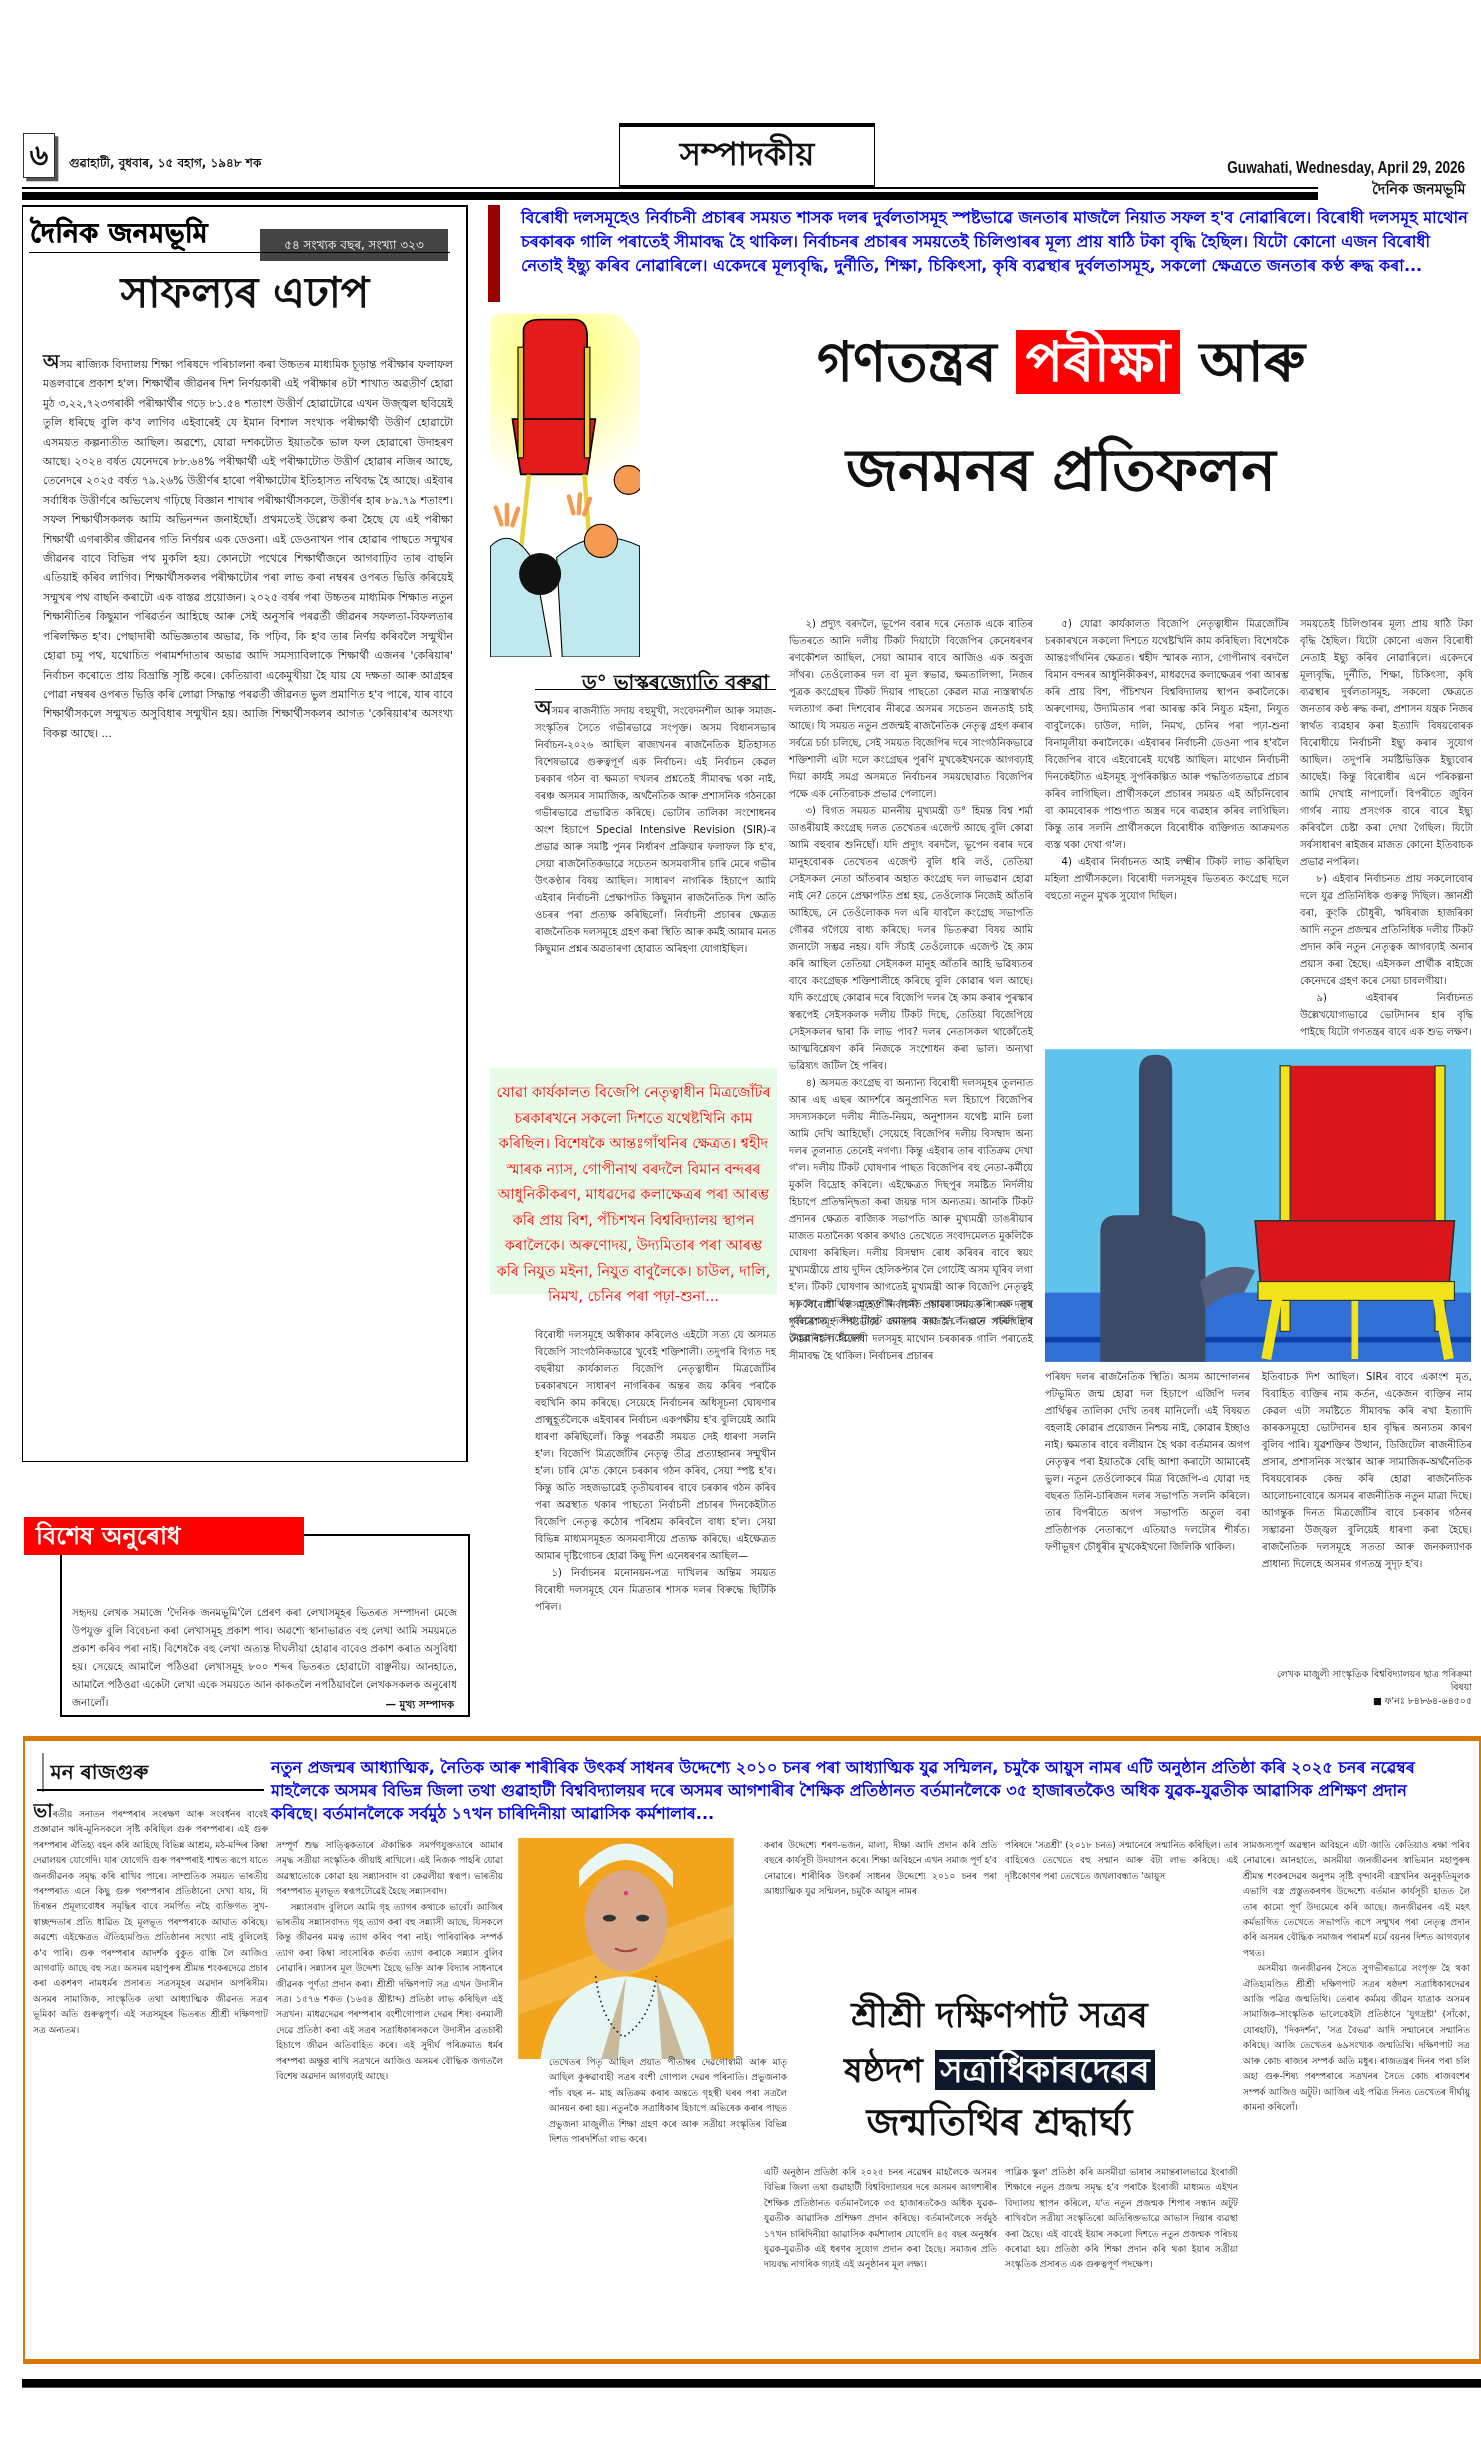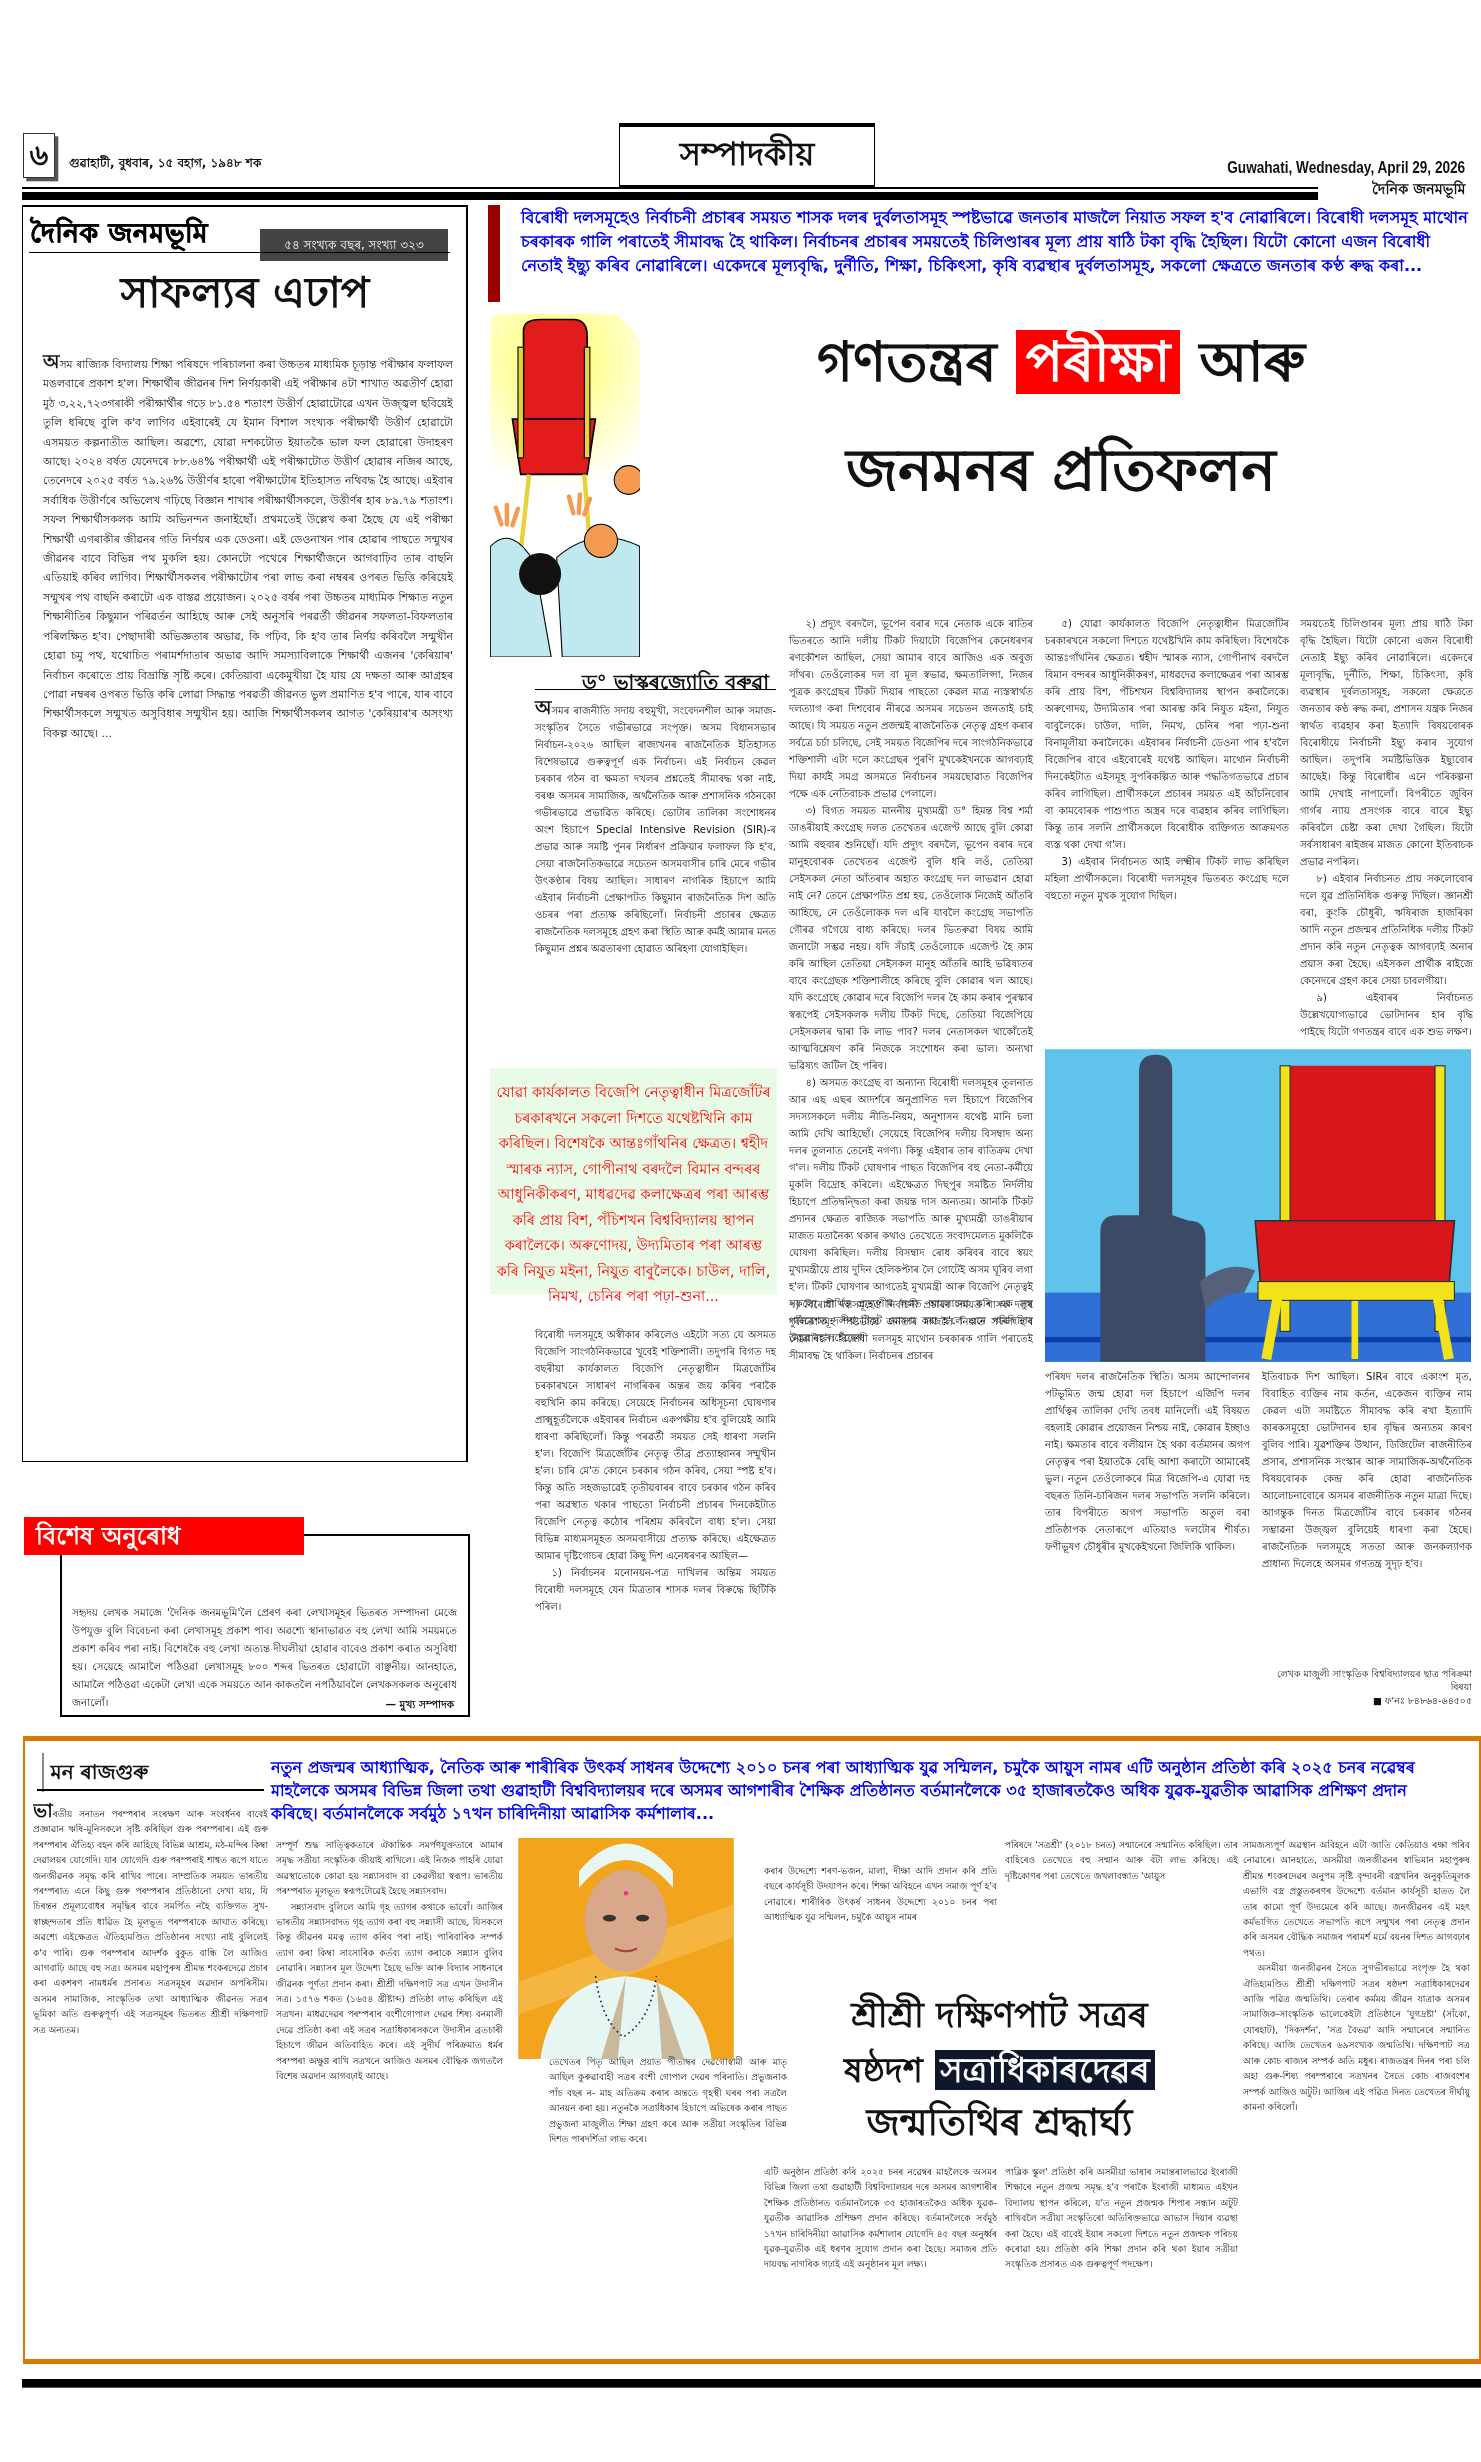--- a/index.html
+++ b/index.html
@@ -156,21 +156,21 @@
 </div>
 
 <div class="abs col col2">
   <p>২) প্ৰদ্যুৎ বৰদলৈ, ভূপেন বৰাৰ দৰে নেতাক একে ৰাতিৰ ভিতৰতে আনি দলীয় টিকট দিয়াটো বিজেপিৰ কেনেধৰণৰ ৰণকৌশল আছিল, সেয়া আমাৰ বাবে আজিও এক অবুজ সাঁথৰ। তেওঁলোকৰ দল বা মূল স্বভাৱ, ক্ষমতালিপ্সা, নিজৰ পুত্ৰক কংগ্ৰেছৰ টিকট দিয়াৰ পাছতো কেৱল মাত্ৰ ন্যস্তস্বাৰ্থত দলত্যাগ কৰা দিশবোৰ নীৰৱে অসমৰ সচেতন জনতাই চাই আছে। যি সময়ত নতুন প্ৰজন্মই ৰাজনৈতিক নেতৃত্ব গ্ৰহণ কৰাৰ সৰ্বত্ৰে চৰ্চা চলিছে, সেই সময়ত বিজেপিৰ দৰে সাংগঠনিকভাৱে শক্তিশালী এটা দলে কংগ্ৰেছৰ পুৰণি মুখকেইখনকে আগবঢ়াই দিয়া কাৰ্যই সমগ্ৰ অসমতে নিৰ্বাচনৰ সময়ছোৱাত বিজেপিৰ পক্ষে এক নেতিবাচক প্ৰভাৱ পেলালে।</p>
   <p>৩) বিগত সময়ত মাননীয় মুখ্যমন্ত্ৰী ড° হিমন্ত বিশ্ব শৰ্মা ডাঙৰীয়াই কংগ্ৰেছ দলত তেখেতৰ এজেণ্ট আছে বুলি কোৱা আমি বহুবাৰ শুনিছোঁ। যদি প্ৰদ্যুৎ বৰদলৈ, ভূপেন বৰাৰ দৰে মানুহবোৰক তেখেতৰ এজেণ্ট বুলি ধৰি লওঁ, তেতিয়া সেইসকল নেতা আঁতৰাৰ অহাত কংগ্ৰেছ দল লাভৱান হোৱা নাই নে? তেনে প্ৰেক্ষাপটত প্ৰশ্ন হয়, তেওঁলোক নিজেই আঁতৰি আহিছে, নে তেওঁলোকক দল এৰি যাবলৈ কংগ্ৰেছ সভাপতি গৌৰৱ গগৈয়ে বাধ্য কৰিছে। দলৰ ভিতৰুৱা বিষয় আমি জনাটো সম্ভৱ নহয়। যদি সঁচাই তেওঁলোকে এজেণ্ট হৈ কাম কৰি আছিল তেতিয়া সেইসকল মানুহ আঁতৰি আহি ভৱিষ্যতৰ বাবে কংগ্ৰেছক শক্তিশালীহে কৰিছে বুলি কোৱাৰ থল আছে। যদি কংগ্ৰেছে কোৱাৰ দৰে বিজেপি দলৰ হৈ কাম কৰাৰ পুৰস্কাৰ স্বৰূপেই সেইসকলক দলীয় টিকট দিছে, তেতিয়া বিজেপিয়ে সেইসকলৰ দ্বাৰা কি লাভ পাব? দলৰ নেতাসকল থাকোঁতেই আত্মবিশ্লেষণ কৰি নিজকে সংশোধন কৰা ভাল। অন্যথা ভৱিষ্যৎ জটিল হৈ পৰিব।</p>
   <p>৪) অসমত কংগ্ৰেছ বা অন্যান্য বিৰোধী দলসমূহৰ তুলনাত আৰ এছ এছৰ আদৰ্শৰে অনুপ্ৰাণিত দল হিচাপে বিজেপিৰ সদস্যসকলে দলীয় নীতি-নিয়ম, অনুশাসন যথেষ্ট মানি চলা আমি দেখি আহিছোঁ। সেয়েহে বিজেপিৰ দলীয় বিসম্বাদ অন্য দলৰ তুলনাত তেনেই নগণ্য। কিন্তু এইবাৰ তাৰ ব্যতিক্ৰম দেখা গ'ল। দলীয় টিকট ঘোষণাৰ পাছত বিজেপিৰ বহু নেতা-কৰ্মীয়ে মুকলি বিদ্ৰোহ কৰিলে। এইক্ষেত্ৰত দিছপুৰ সমষ্টিত নিৰ্দলীয় হিচাপে প্ৰতিদ্বন্দ্বিতা কৰা জয়ন্ত দাস অন্যতম। আনকি টিকট প্ৰদানৰ ক্ষেত্ৰত ৰাজ্যিক সভাপতি আৰু মুখ্যমন্ত্ৰী ডাঙৰীয়াৰ মাজত মতানৈক্য থকাৰ কথাও তেখেতে সংবাদমেলত মুকলিকৈ ঘোষণা কৰিছিল। দলীয় বিসম্বাদ ৰোধ কৰিবৰ বাবে স্বয়ং মুখ্যমন্ত্ৰীয়ে প্ৰায় দুদিন হেলিকপ্টাৰ লৈ গোটেই অসম ঘূৰিব লগা হ'ল। টিকট ঘোষণাৰ আগতেই মুখ্যমন্ত্ৰী আৰু বিজেপি নেতৃত্বই সকলো প্ৰাৰ্থিত্ব প্ৰত্যাশীৰ লগত আলোচনা কৰি এক সুস্থ পৰিৱেশত দলীয় টিকট ঘোষণা কৰা হ'লে এনে পৰিস্থিতিৰ উদ্ভৱ নহ'লহেঁতেন।</p>
 </div>
 
 <div class="abs col col3" style="height:432px;overflow:hidden;">
   <p>৫) যোৱা কাৰ্যকালত বিজেপি নেতৃত্বাধীন মিত্ৰজোঁটৰ চৰকাৰখনে সকলো দিশতে যথেষ্টখিনি কাম কৰিছিল। বিশেষকৈ আন্তঃগাঁথনিৰ ক্ষেত্ৰত। শ্বহীদ স্মাৰক ন্যাস, গোপীনাথ বৰদলৈ বিমান বন্দৰৰ আধুনিকীকৰণ, মাধৱদেৱ কলাক্ষেত্ৰৰ পৰা আৰম্ভ কৰি প্ৰায় বিশ, পঁচিশখন বিশ্ববিদ্যালয় স্থাপন কৰালৈকে। অৰুণোদয়, উদ্যমিতাৰ পৰা আৰম্ভ কৰি নিযুত মইনা, নিযুত বাবুলৈকে। চাউল, দালি, নিমখ, চেনিৰ পৰা পঢ়া-শুনা বিনামূলীয়া কৰালৈকে। এইবাৰৰ নিৰ্বাচনী ডেওনা পাৰ হ'বলৈ বিজেপিৰ বাবে এইবোৰেই যথেষ্ট আছিল। মাথোন নিৰ্বাচনী দিনকেইটাত এইসমূহ সুপৰিকল্পিত আৰু পদ্ধতিগতভাৱে প্ৰচাৰ কৰিব লাগিছিল। প্ৰাৰ্থীসকলে প্ৰচাৰৰ সময়ত এই আঁচনিবোৰ বা কামবোৰক পাশুপাত অস্ত্ৰৰ দৰে ব্যৱহাৰ কৰিব লাগিছিল। কিন্তু তাৰ সলনি প্ৰাৰ্থীসকলে বিৰোধীক ব্যক্তিগত আক্ৰমণত ব্যস্ত থকা দেখা গ'ল।</p>
-  <p>3) এইবাৰ নিৰ্বাচনত আই লক্ষ্মীৰ টিকট লাভ কৰিছিল মহিলা প্ৰাৰ্থীসকলে। বিৰোধী দলসমূহৰ ভিতৰত কংগ্ৰেছ দলে বহুতো নতুন মুখক সুযোগ দিছিল।</p>
+  <p>4) এইবাৰ নিৰ্বাচনত আই লক্ষ্মীৰ টিকট লাভ কৰিছিল মহিলা প্ৰাৰ্থীসকলে। বিৰোধী দলসমূহৰ ভিতৰত কংগ্ৰেছ দলে বহুতো নতুন মুখক সুযোগ দিছিল।</p>
 </div>
 
 <div class="abs col col4" style="height:432px;overflow:hidden;">
   <p class="noind">সময়তেই চিলিণ্ডাৰৰ মূল্য প্ৰায় ষাঠি টকা বৃদ্ধি হৈছিল। যিটো কোনো এজন বিৰোধী নেতাই ইছ্যু কৰিব নোৱাৰিলে। একেদৰে মূল্যবৃদ্ধি, দুৰ্নীতি, শিক্ষা, চিকিৎসা, কৃষি ব্যৱস্থাৰ দুৰ্বলতাসমূহ, সকলো ক্ষেত্ৰতে জনতাৰ কণ্ঠ ৰুদ্ধ কৰা, প্ৰশাসন যন্ত্ৰক নিজৰ স্বাৰ্থত ব্যৱহাৰ কৰা ইত্যাদি বিষয়বোৰক বিৰোধীয়ে নিৰ্বাচনী ইছ্যু কৰাৰ সুযোগ আছিল। তদুপৰি সমষ্টিভিত্তিক ইছ্যুবোৰ আছেই। কিন্তু বিৰোধীৰ এনে পৰিকল্পনা আমি দেখাই নাপালোঁ। বিপৰীতে জুবিন গাৰ্গৰ ন্যায় প্ৰসংগক বাৰে বাৰে ইছ্যু কৰিবলৈ চেষ্টা কৰা দেখা গৈছিল। যিটো সৰ্বসাধাৰণ ৰাইজৰ মাজত কোনো ইতিবাচক প্ৰভাৱ নপৰিল।</p>
   <p>৮) এইবাৰ নিৰ্বাচনত প্ৰায় সকলোবোৰ দলে যুৱ প্ৰতিনিধিক গুৰুত্ব দিছিল। জ্ঞানশ্ৰী বৰা, কুংকি চৌধুৰী, ঋষিৰাজ হাজৰিকা আদি নতুন প্ৰজন্মৰ প্ৰতিনিধিক দলীয় টিকট প্ৰদান কৰি নতুন নেতৃত্বক আগবঢ়াই অনাৰ প্ৰয়াস কৰা হৈছে। এইসকল প্ৰাৰ্থীক ৰাইজে কেনেদৰে গ্ৰহণ কৰে সেয়া চাবলগীয়া।</p>
   <p>৯) এইবাৰৰ নিৰ্বাচনত উল্লেখযোগ্যভাৱে ভোটদানৰ হাৰ বৃদ্ধি পাইছে যিটো গণতন্ত্ৰৰ বাবে এক শুভ লক্ষণ।</p>
 </div>
 
 <div class="abs art-img">
   <svg width="426" height="313" viewBox="0 0 770 565">
@@ -229,21 +229,21 @@
     <path d="M110 90 Q195 -10 280 90 L280 60 Q195 -40 110 60 Z" fill="#e9f7f4"></path>
     <ellipse cx="165" cy="145" rx="12" ry="6" fill="#333"></ellipse>
     <ellipse cx="225" cy="145" rx="12" ry="6" fill="#333"></ellipse>
     <path d="M175 200 Q195 210 215 200" stroke="#a44" stroke-width="4" fill="none"></path>
     <circle cx="195" cy="100" r="4" fill="#e0358a"></circle>
     <path d="M140 250 Q150 330 190 360 Q240 330 250 250" stroke="#223" stroke-width="3" fill="none" stroke-dasharray="3 6"></path>
   </svg>
 </div>
 <div class="abs fcol photo-caption" style="height:244px;overflow:hidden;margin-left:31px;">তেখেতৰ পিতৃ আছিল প্ৰয়াত পীতাম্বৰ দেৱগোস্বামী আৰু মাতৃ আছিল কুৰুৱাবাহী সত্ৰৰ বংশী গোপাল দেৱৰ পৰিনাতি। প্ৰভুজনাক পাঁচ বছৰ ন- মাহ অতিক্ৰম কৰাৰ অন্ততে গৃহস্থী ঘৰৰ পৰা সত্ৰলৈ আনয়ন কৰা হয়। নতুনকৈ সত্ৰাধিকাৰ হিচাপে অভিষেক কৰাৰ পাছত প্ৰভুজনা মাজুলীত শিক্ষা গ্ৰহণ কৰে আৰু সত্ৰীয়া সংস্কৃতিৰ বিভিন্ন দিশত পাৰদৰ্শিতা লাভ কৰে।</div>
 
-<div class="abs fcol fc3" style="height:150px;overflow:hidden;margin-top:26px;">কৰাৰ উদ্দেশ্যে শৰণ-ভজন, মালা, দীক্ষা আদি প্ৰদান কৰি প্ৰতি বছৰে কাৰ্যসূচী উদযাপন কৰে। শিক্ষা অবিহনে এখন সমাজ পূৰ্ণ হ'ব নোৱাৰে। শাৰীৰিক উৎকৰ্ষ সাধনৰ উদ্দেশ্যে ২০১০ চনৰ পৰা আধ্যাত্মিক যুৱ সন্মিলন, চমুকৈ আয়ুস নামৰ</div>
+<div class="abs fcol fc3" style="height:150px;overflow:hidden;">কৰাৰ উদ্দেশ্যে শৰণ-ভজন, মালা, দীক্ষা আদি প্ৰদান কৰি প্ৰতি বছৰে কাৰ্যসূচী উদযাপন কৰে। শিক্ষা অবিহনে এখন সমাজ পূৰ্ণ হ'ব নোৱাৰে। শাৰীৰিক উৎকৰ্ষ সাধনৰ উদ্দেশ্যে ২০১০ চনৰ পৰা আধ্যাত্মিক যুৱ সন্মিলন, চমুকৈ আয়ুস নামৰ</div>
 <div class="abs fcol fc4" style="height:150px;overflow:hidden;">পৰিষদে 'সত্ৰশ্ৰী' (২০১৮ চনত) সন্মানেৰে সন্মানিত কৰিছিল। তাৰ বাহিৰেও তেখেতে বহু সন্মান আৰু বঁটা লাভ কৰিছে। এই দৃষ্টিকোণৰ পৰা তেখেতে জখলাবন্ধাত 'আয়ুস</div>
 
 <div class="abs hl-feat1">শ্ৰীশ্ৰী দক্ষিণপাট সত্ৰৰ</div>
 <div class="abs hl-feat2">
   <span>ষষ্ঠদশ</span>
   <span class="red">সত্ৰাধিকাৰদেৱৰ</span>
 </div>
 <div class="abs hl-feat3">জন্মতিথিৰ শ্ৰদ্ধাৰ্ঘ্য</div>
 
 <div class="abs fcol fc3b" style="height:188px;overflow:hidden;">এটি অনুষ্ঠান প্ৰতিষ্ঠা কৰি ২০২৫ চনৰ নৱেম্বৰ মাহলৈকে অসমৰ বিভিন্ন জিলা তথা গুৱাহাটী বিশ্ববিদ্যালয়ৰ দৰে অসমৰ আগশাৰীৰ শৈক্ষিক প্ৰতিষ্ঠানত বৰ্তমানলৈকে ৩৫ হাজাৰতকৈও অধিক যুৱক-যুৱতীক আৱাসিক প্ৰশিক্ষণ প্ৰদান কৰিছে। বৰ্তমানলৈকে সৰ্বমুঠ ১৭খন চাৰিদিনীয়া আৱাসিক কৰ্মশালাৰ যোগেদি ৪৫ বছৰ অনুৰ্ধ্বৰ যুৱক-যুৱতীক এই ধৰণৰ সুযোগ প্ৰদান কৰা হৈছে। সমাজৰ প্ৰতি দায়বদ্ধ নাগৰিক গঢ়াই এই অনুষ্ঠানৰ মূল লক্ষ্য।</div>

